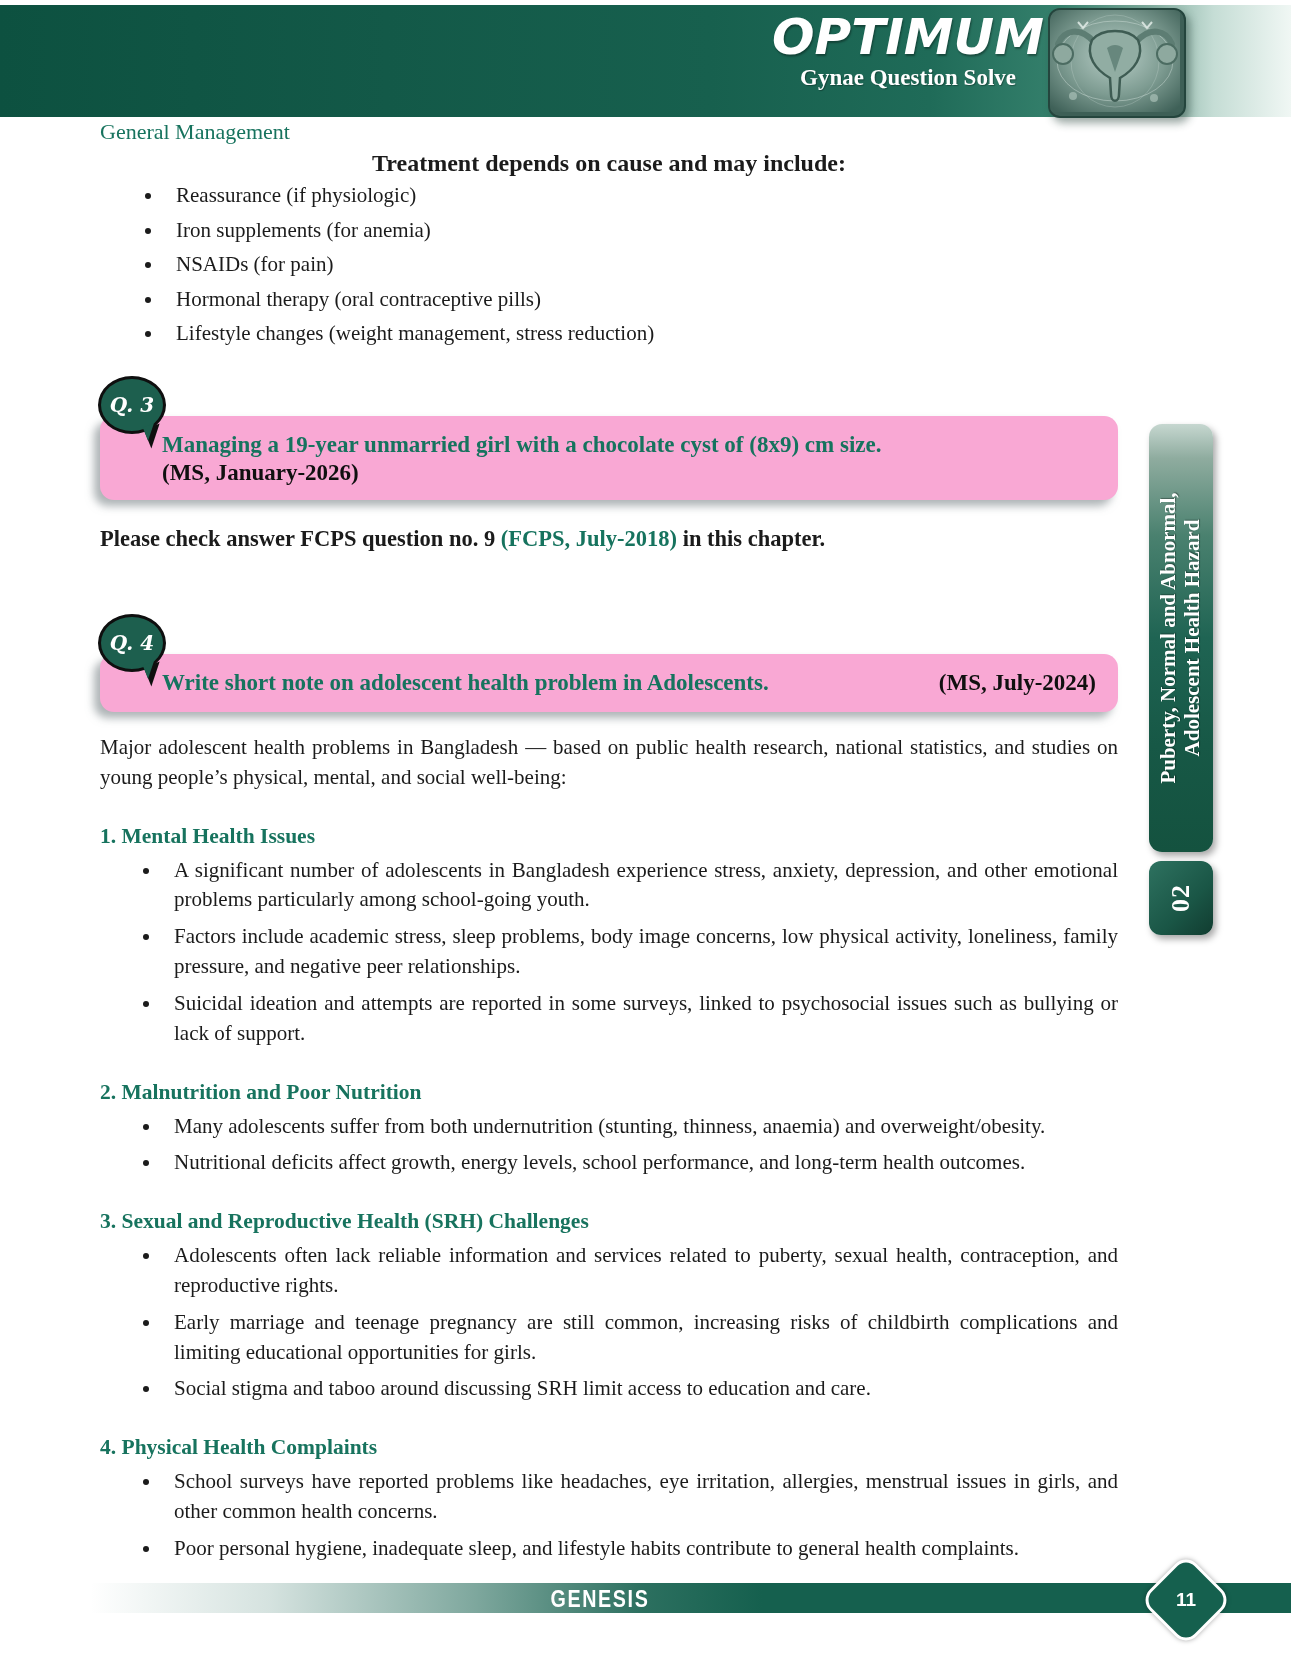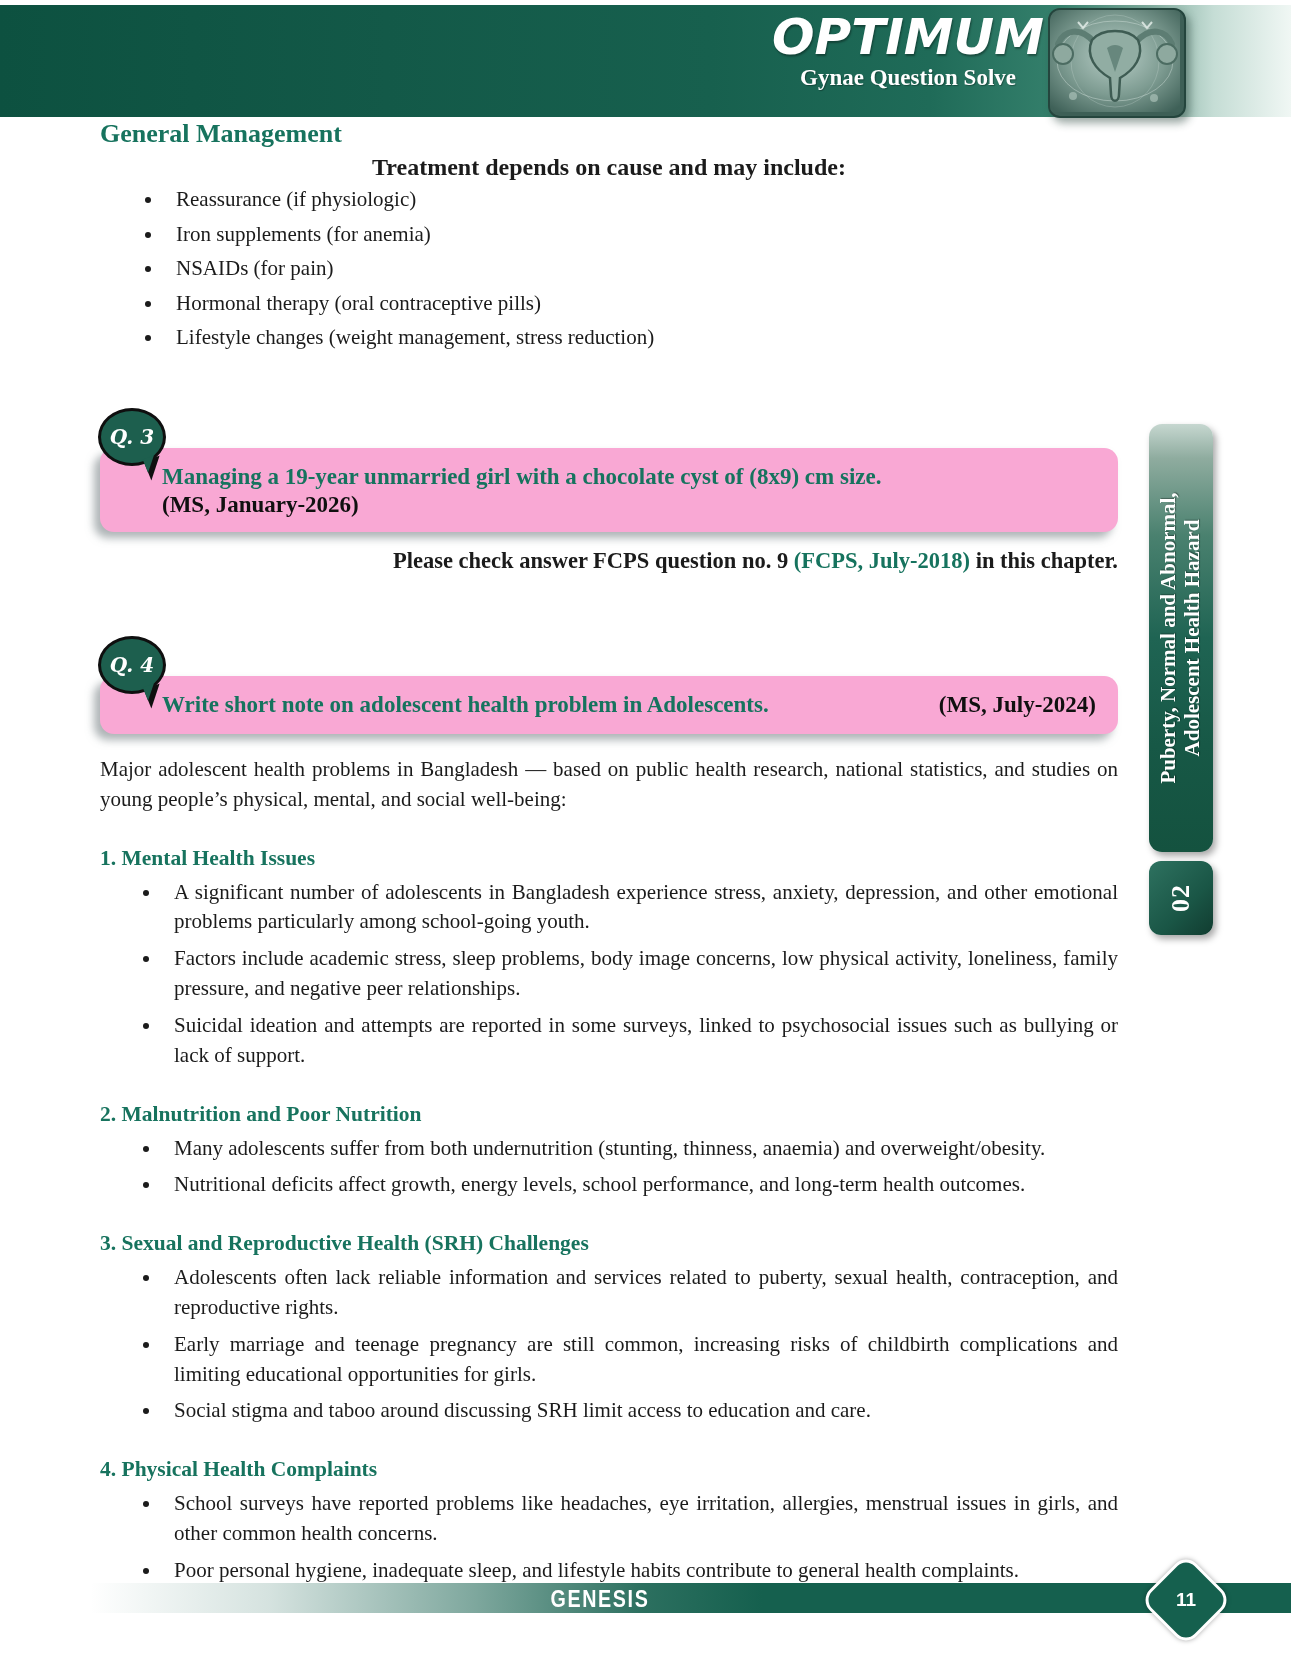--- a/index.html
+++ b/index.html
@@ -33,29 +33,29 @@
     position:absolute; top:8px; left:1048px; width:134px; height:106px;
     border-radius:12px; overflow:hidden; z-index:3;
     border:2px solid #24453d;
     box-shadow:4px 5px 9px rgba(30,60,52,0.45);
     background:#3d5f56;
   }
 
   
   .content { position:absolute; top:119px; left:100px; width:1018px; }
 
-  .teal-heading { color:#17735e; font-weight:bold; font-size:26px; margin:0; }
+  .teal-heading { color:#17735e; font-weight:normal; font-size:22px; margin:0; }
   .intro-bold  { font-weight:bold; font-size:24px; margin:5px 0 4px 0;text-align:center; }
 
   ul.top-list { margin:6px 0 0 0; padding-left:64px; font-size:21px; list-style:disc; }
   ul.top-list li { margin-bottom:9.5px; padding-left:12px; }
 
   
   .q-block { position:relative; }
-  .q-block.first { margin-top:98px; }
+  .q-block.first { margin-top:70px; }
   .q-block.second { margin-top:102px; }
   .q-badge {
     position:absolute; top:-40px; left:-2px; width:62px; height:52px; z-index:2;
     background:#1d5f4e; border:3px solid #0f0f0f; border-radius:50%;
     color:#fff; display:flex; align-items:center; justify-content:center;
     font-family:"DejaVu Serif", serif; font-style:italic; font-weight:bold; font-size:20px;
   }
   .q-badge::before {
     content:""; position:absolute; bottom:-15px; right:-1px; width:0; height:0;
     border-top:20px solid #0f0f0f; border-right:17px solid transparent;
@@ -69,21 +69,21 @@
   .q-box {
     background:#f9a8d4; border-radius:14px;
     padding:14px 22px 14px 62px;
     box-shadow:-6px 6px 8px rgba(108,118,122,0.55);
   }
   .q-text   { color:#16735e; font-weight:bold; font-size:23px; line-height:1.3; }
   .q-source { color:#101010; font-weight:bold; font-size:23px; text-align:left; white-space:nowrap;font-family:Liberation Serif, serif; }
   .q-row { display:flex; justify-content:space-between; align-items:baseline; gap:18px; }
   .q-row .q-text { flex:1; }
 
-  .crossref { text-align:right; font-weight:bold; font-size:22.5px; margin-top:16px; }
+  .crossref { text-align:left; font-weight:bold; font-size:22.5px; margin-top:26px; }
   .crossref .hl { color:#16735e; }
 
   .answer-intro { font-size:21px; text-align:justify; margin-top:20px; line-height:1.45; }
 
   .ans-section { margin-top:31px; }
   .ans-section h4 { color:#17735e; font-weight:bold; font-size:21.5px; margin:0 0 7px 0; }
   ul.ans { margin:0; padding-left:62px; font-size:21px; list-style:disc; }
   ul.ans li { padding-left:12px; margin-bottom:7px; text-align:justify; line-height:1.42; }
 
   

